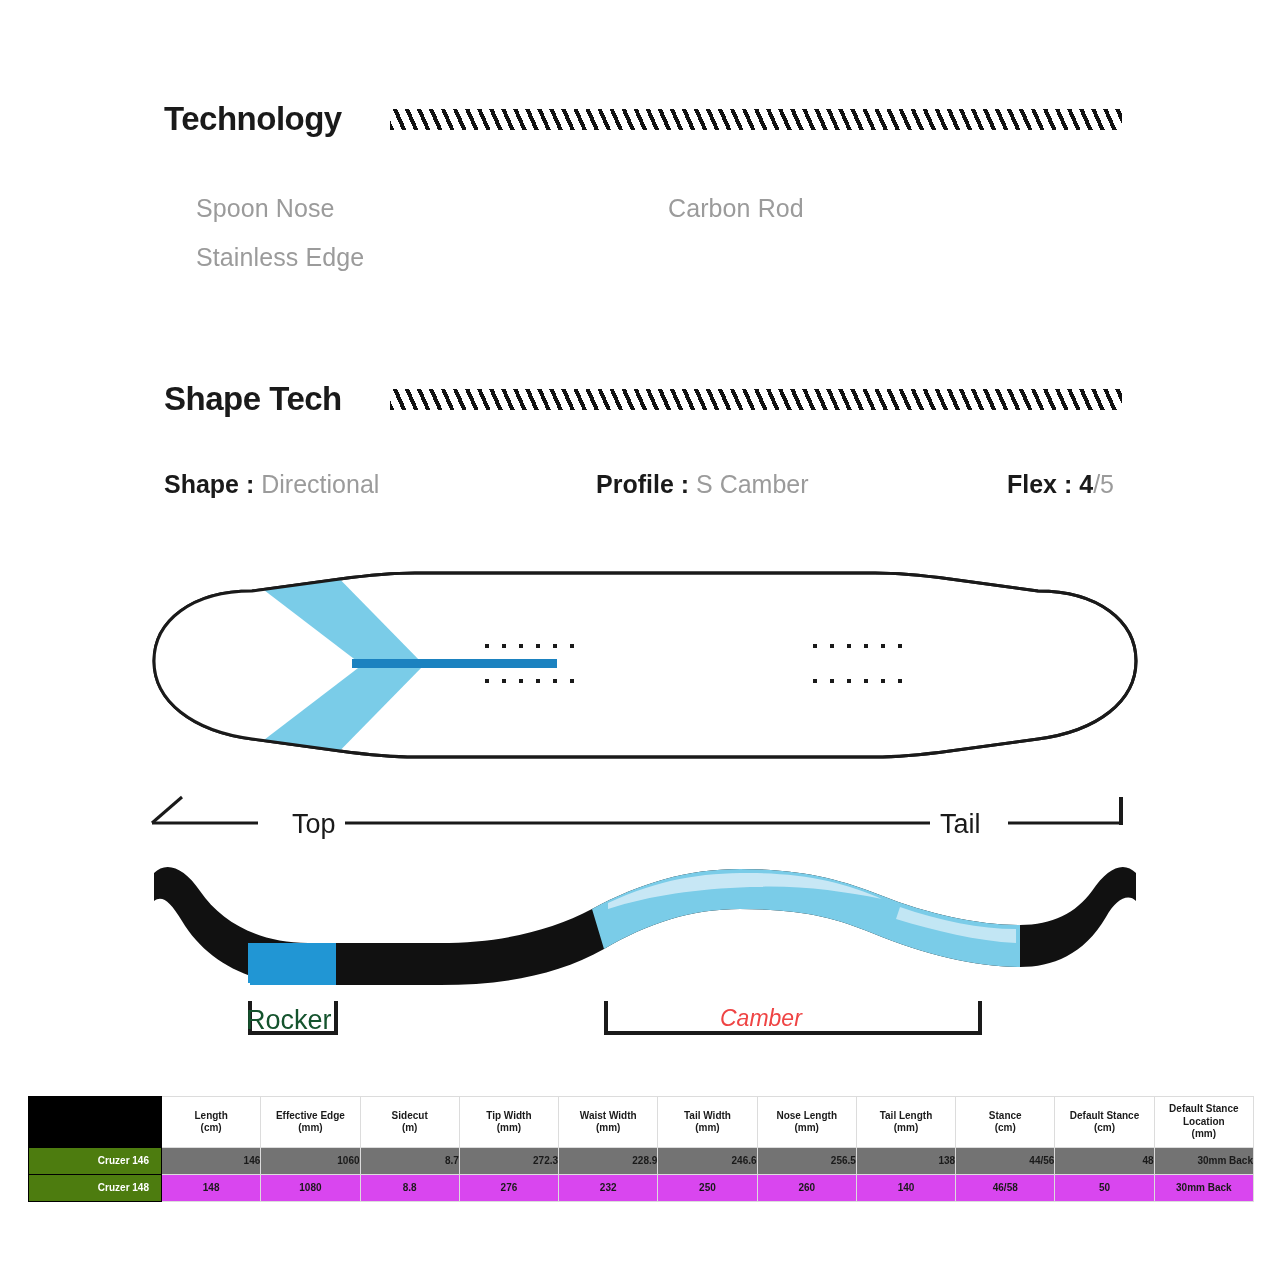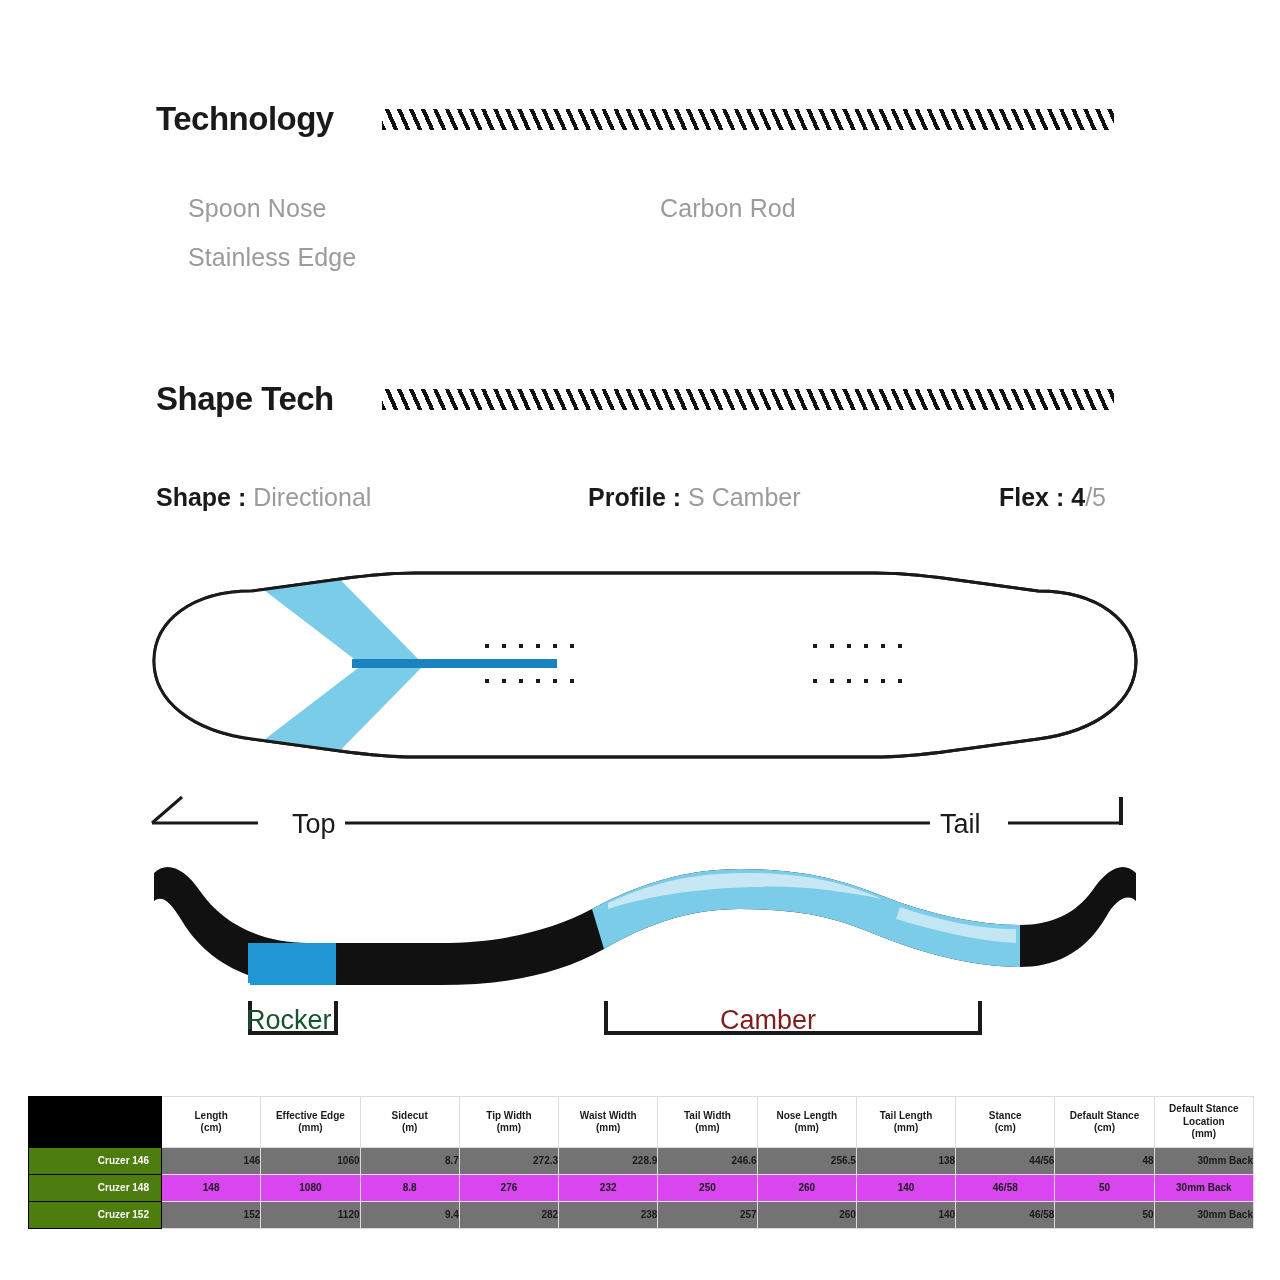--- a/index.html
+++ b/index.html
@@ -12,21 +12,21 @@
     height: 1280px;
     font-family: "Liberation Sans", sans-serif;
     color: #111111;
     position: relative;
     overflow: hidden;
   }
 
   
   .section {
     position: absolute;
-    left: 4px;
+    left: 12px;
     width: 1250px;
   }
   .section-head {
     display: flex;
     align-items: center;
     padding-left: 152px;
     padding-right: 140px;
   }
   .section-title {
     font-size: 33px;
@@ -71,21 +71,21 @@
     padding-left: 152px;
     padding-right: 148px;
     margin-top: 52px;
     align-items: baseline;
   }
   .spec { font-size: 25px; white-space: nowrap; }
   .spec .k { color: #1a1a1a; font-weight: bold; }
   .spec .v { color: #9b9b9b; }
   .spec .v.dark { color: #1a1a1a; font-weight: bold; }
   .spec-1 { width: 432px; }
-  .spec-2 { flex: 1; margin-top: 13px; }
+  .spec-2 { flex: 1; }
   .spec-3 { text-align: right; }
 
   
   .board-wrap {
     position: absolute;
     left: 140px;
     top: 561px;
     width: 1010px;
     height: 480px;
   }
@@ -311,21 +311,21 @@
 
       <g stroke="#1a1a1a" stroke-width="4" fill="none">
         <line x1="466" y1="440" x2="466" y2="474"></line>
         <line x1="464" y1="472" x2="842" y2="472"></line>
         <line x1="840" y1="440" x2="840" y2="474"></line>
       </g>
     </g>
   </svg>
 
   <div style="position:absolute; left:106px; top:444px; font-size:27px; color:#14532d;">Rocker</div>
-  <div style="position:absolute; left:580px; top:444px; font-size:27px; color:#7f1d1d;">Camber</div>
+  <div style="position:absolute; left:580px; top:444px; font-size:23px; color:#ef4444;font-style:italic;">Camber</div>
 </div>
 
 <div class="spec-table-wrap">
   <table class="spec-table">
     <colgroup>
       <col style="width:133px">
       <col span="11">
     </colgroup>
     <thead>
       <tr>
@@ -398,29 +398,15 @@
         <td>8.8</td>
         <td>276</td>
         <td>232</td>
         <td>250</td>
         <td>260</td>
         <td>140</td>
         <td>46/58</td>
         <td>50</td>
         <td>30mm Back</td>
       </tr>
-      <tr class="alt">
-        <td class="rowhead">Cruzer 152</td>
-        <td>152</td>
-        <td>1120</td>
-        <td>9.4</td>
-        <td>282</td>
-        <td>238</td>
-        <td>257</td>
-        <td>260</td>
-        <td>140</td>
-        <td>46/58</td>
-        <td>50</td>
-        <td>30mm Back</td>
-      </tr>
     </tbody>
   </table>
 </div>
 
 </body></html>

